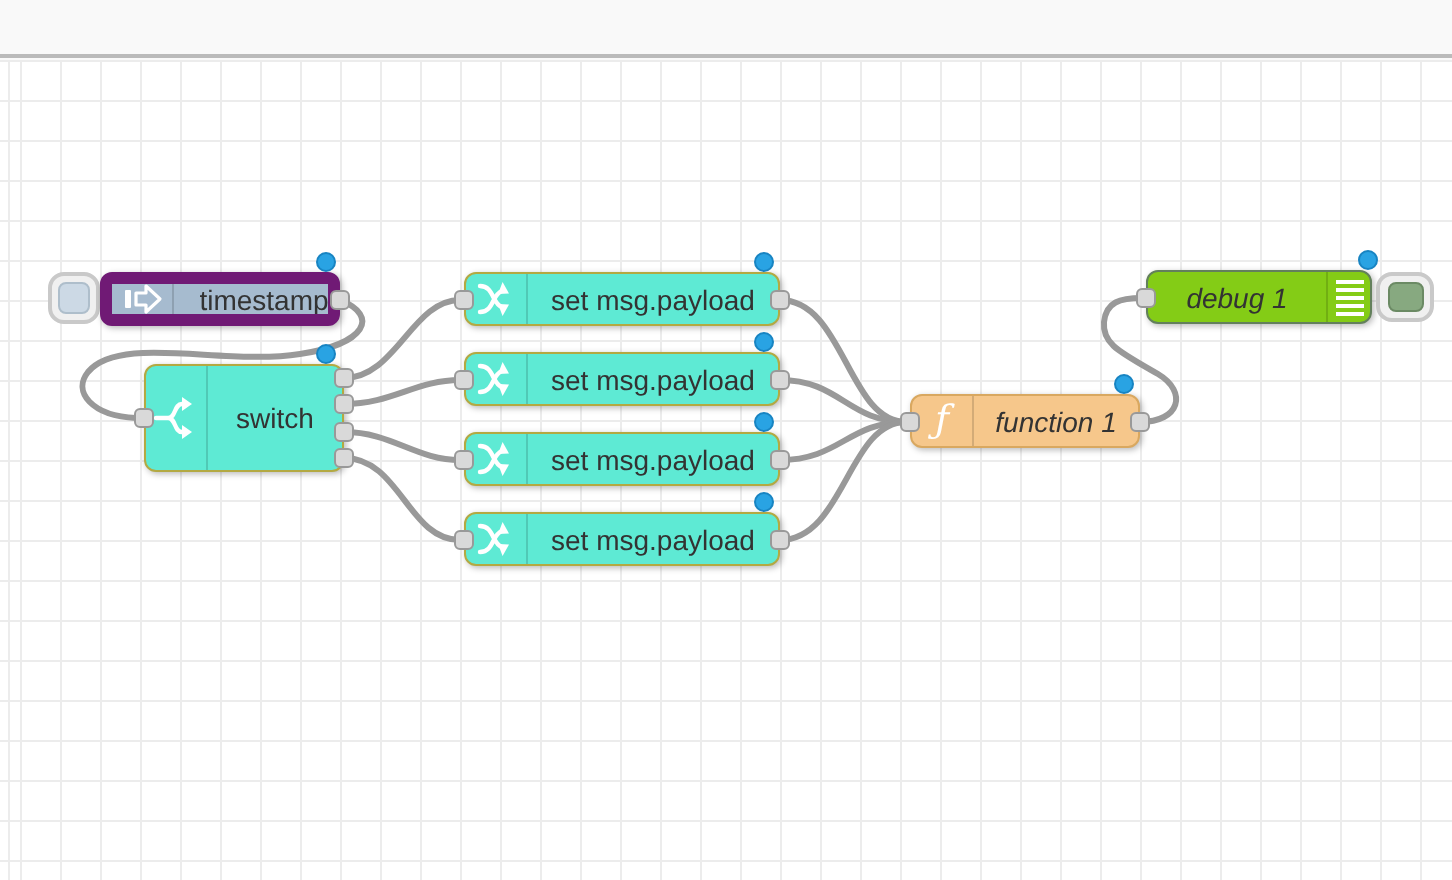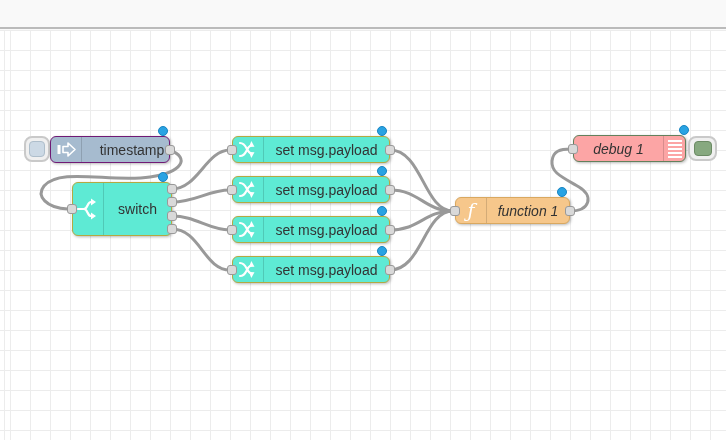--- a/index.html
+++ b/index.html
@@ -30,24 +30,24 @@
   .node .icon-region{
     width:30px;flex:0 0 30px;display:flex;align-items:center;justify-content:center;
     border-right:1px solid rgba(0,0,0,0.14);border-radius:5px 0 0 5px;
   }
   .node .icon-region.right{border-right:none;border-left:1px solid rgba(0,0,0,0.14);border-radius:0 5px 5px 0;}
   .node .label{
     flex:1;display:flex;align-items:center;justify-content:center;
     white-space:nowrap;overflow:hidden;
   }
   .italic .label{font-style:italic;}
-  .inject{background:#a6bbcf;border:1px solid #701a75;gap:13px;}
+  .inject{background:#a6bbcf;border:6px solid #701a75;gap:13px;}
   .yellow{background:#5eead4;border:1px solid #b3a942;}
   .function{background:#f6c78b;border:1px solid #d9a860;}
-  .debug{background:#fca5a5;border:1px solid #63805c;}
+  .debug{background:#84cc16;border:1px solid #63805c;}
   .port{
     position:absolute;width:10px;height:10px;border-radius:3px;
     background:#d9d9d9;border:1px solid #999;box-sizing:border-box;
   }
   .dot{
     position:absolute;width:10px;height:10px;border-radius:50%;
     background:#29a3e3;border:1px solid #1884c2;box-sizing:border-box;
   }
   .side-button{
     position:absolute;border-radius:8px;background:#f0f0f0;

